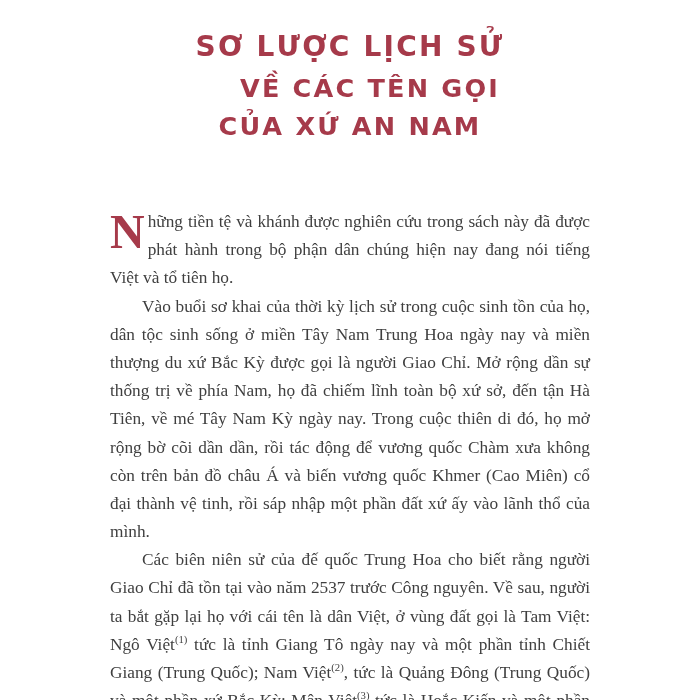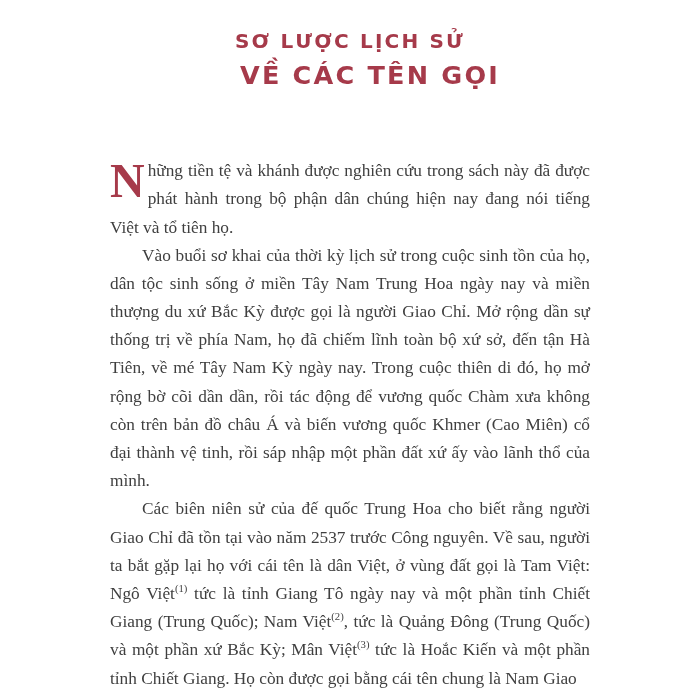--- a/index.html
+++ b/index.html
@@ -28,21 +28,21 @@
   .title-line {
     color: #a63a4a;
     font-family: "DejaVu Sans", sans-serif;
     font-weight: bold;
     font-size: 25px;
     letter-spacing: 2.2px;
     line-height: 1.52;
     text-transform: uppercase;
     white-space: nowrap;
   }
-  .title-line.l1 { font-size: 20px; }
+  .title-line.l1 { font-size: 28px; }
   .title-line.l2 { font-size: 25.5px; padding-left: 40px; }
   .title-line.l3 { font-size: 25.5px; }
 
   .body-block {
     margin: 0 auto;
     width: 480px;
     padding-top: 62px;
     font-size: 17.3px;
     line-height: 1.63;
     color: #3f3f3f;
@@ -72,20 +72,21 @@
   }
 </style>
 </head>
 <body>
 
 <div class="page">
 
   <div class="title-block">
     <div class="title-line l1">Sơ lược lịch sử</div>
     <div class="title-line l2">về các tên gọi</div>
+    <div class="title-line l3">của xứ An Nam</div>
   </div>
 
   <div class="body-block">
 
     <p class="para first"><span class="dropcap">N</span><span>hững tiền tệ và khánh được nghiên cứu trong sách này đã được phát hành trong bộ phận dân chúng hiện nay đang nói tiếng Việt và tổ tiên họ.</span></p>
 
     <p class="para">Vào buổi sơ khai của thời kỳ lịch sử trong cuộc sinh tồn của họ, dân tộc sinh sống ở miền Tây Nam Trung Hoa ngày nay và miền thượng du xứ Bắc Kỳ được gọi là người Giao Chỉ. Mở rộng dần sự thống trị về phía Nam, họ đã chiếm lĩnh toàn bộ xứ sở, đến tận Hà Tiên, về mé Tây Nam Kỳ ngày nay. Trong cuộc thiên di đó, họ mở rộng bờ cõi dần dần, rồi tác động để vương quốc Chàm xưa không còn trên bản đồ châu Á và biến vương quốc Khmer (Cao Miên) cổ đại thành vệ tinh, rồi sáp nhập một phần đất xứ ấy vào lãnh thổ của mình.</p>
 
     <p class="para"><span>Các biên niên sử của đế quốc Trung Hoa cho biết rằng người Giao Chỉ đã tồn tại vào năm 2537 trước Công nguyên. Về sau, người ta bắt gặp lại họ với cái tên là dân Việt, ở vùng đất gọi là Tam Việt: Ngô Việt</span><sup>(1)</sup><span> tức là tỉnh Giang Tô ngày nay và một phần tỉnh Chiết Giang (Trung Quốc); Nam Việt</span><sup>(2)</sup><span>, tức là Quảng Đông (Trung Quốc) và một phần xứ Bắc Kỳ; Mân Việt</span><sup>(3)</sup><span> tức là Hoắc Kiến và một phần tỉnh Chiết Giang. Họ còn được gọi bằng cái tên chung là Nam Giao</span></p>
 

